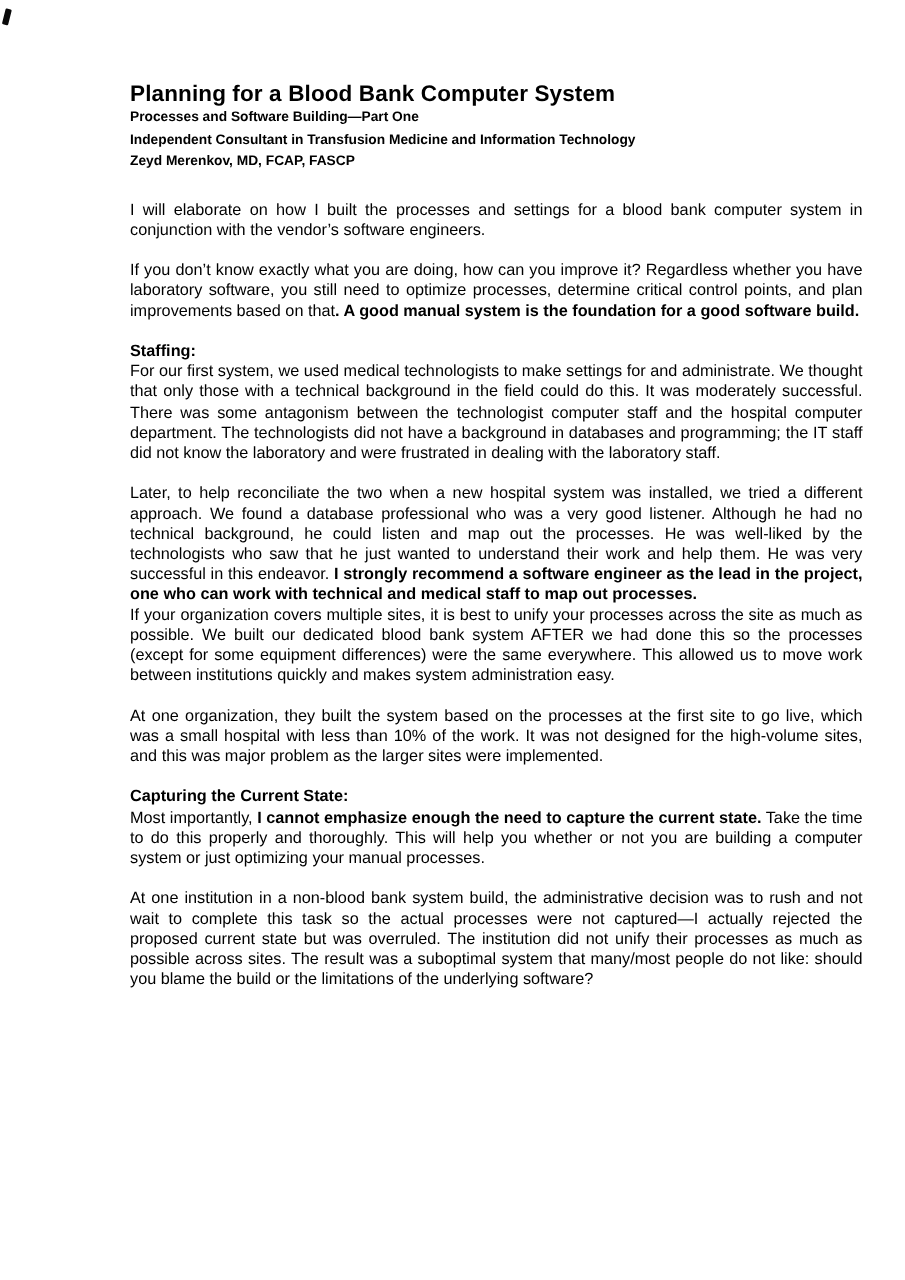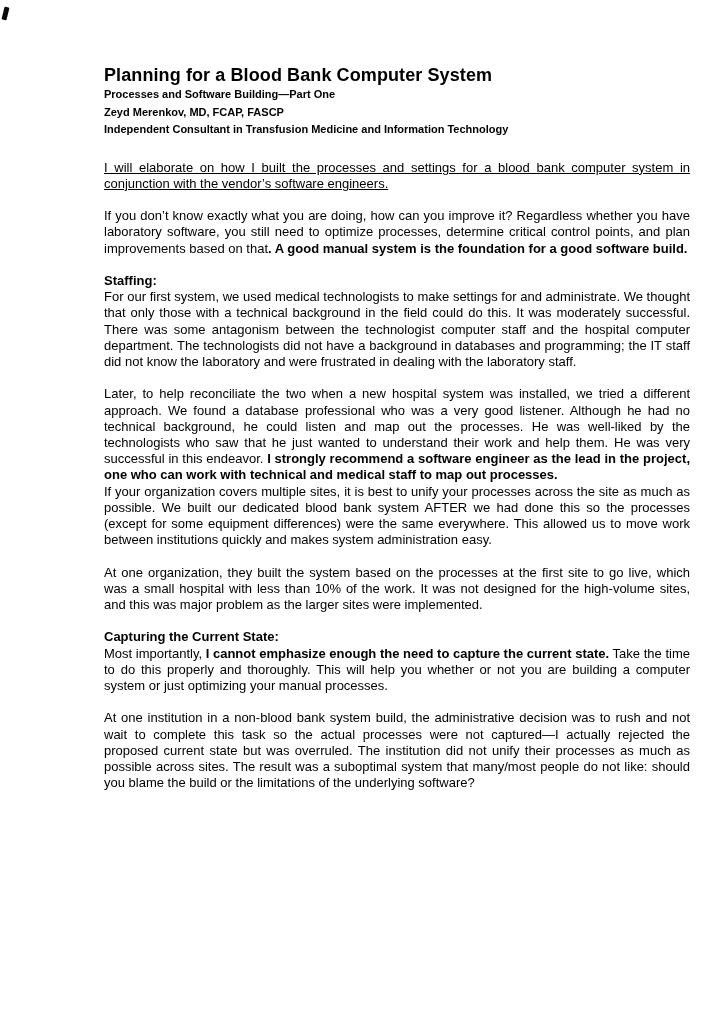--- a/index.html
+++ b/index.html
@@ -55,39 +55,38 @@
     margin: 16.2px 0 0 0;
   }
   .heading {
     font-size: 13px;
     line-height: 16.2px;
     font-weight: bold;
     margin: 16.2px 0 0 0;
   }
   .blocks > :first-child {
     margin-top: 0;
-    text-decoration: underline;
   }
   .paragraph.tight {
     margin-top: 0;
   }
   .bold {
     font-weight: bold;
   }
 </style>
 </head>
 <body>
 
 <div class="page">
   <div class="scan-mark"></div>
   <div class="content">
     <h1 class="doc-title">Planning for a Blood Bank Computer System</h1>
     <div class="doc-subtitle">Processes and Software Building—Part One</div>
+    <div class="doc-subtitle">Independent Consultant in Transfusion Medicine and Information Technology</div>
     <div class="doc-subtitle">Zeyd Merenkov, MD, FCAP, FASCP</div>
-    <div class="doc-subtitle">Independent Consultant in Transfusion Medicine and Information Technology</div>
 
     <div class="blocks">
         <div class="paragraph"><span>I will elaborate on how I built the processes and settings for a blood bank computer system in conjunction with the vendor’s software engineers.</span></div>
         <div class="paragraph"><span>If you don’t know exactly what you are doing, how can you improve it?  Regardless whether you have laboratory software, you still need to optimize processes, determine critical control points, and plan improvements based on that</span><span class="bold">.  A good manual system is the foundation for a good software build.</span></div>
         <div class="heading"><span class="bold">Staffing:</span></div>
         <div class="paragraph tight"><span>For our first system, we used medical technologists to make settings for and administrate.  We thought that only those with a technical background in the field could do this.  It was moderately successful.  There was some antagonism between the technologist computer staff and the hospital computer department.  The technologists did not have a background in databases and programming;  the IT staff did not know the laboratory and were frustrated in dealing with the laboratory staff.</span></div>
         <div class="paragraph"><span>Later, to help reconciliate the two when a new hospital system was installed, we tried a different approach.  We found a database professional who was a very good listener.  Although he had no technical background, he could listen and map out the processes.  He was well-liked by the technologists who saw that he just wanted to understand their work and help them.  He was very successful in this endeavor.  </span><span class="bold">I strongly recommend a software engineer as the lead in the project, one who can work with technical and medical staff to map out processes.</span></div>
         <div class="paragraph tight"><span>If your organization covers multiple sites, it is best to unify your processes across the site as much as possible.  We built our dedicated blood bank system AFTER we had done this so the processes (except for some equipment differences) were the same everywhere.   This allowed us to move work between institutions quickly and makes system administration easy.</span></div>
         <div class="paragraph"><span>At one organization, they built the system based on the processes at the first site to go live, which was a small hospital with less than 10% of the work.  It was not designed for the high-volume sites, and this was major problem as the larger sites were implemented.</span></div>
         <div class="heading"><span class="bold">Capturing the Current State:</span></div>

